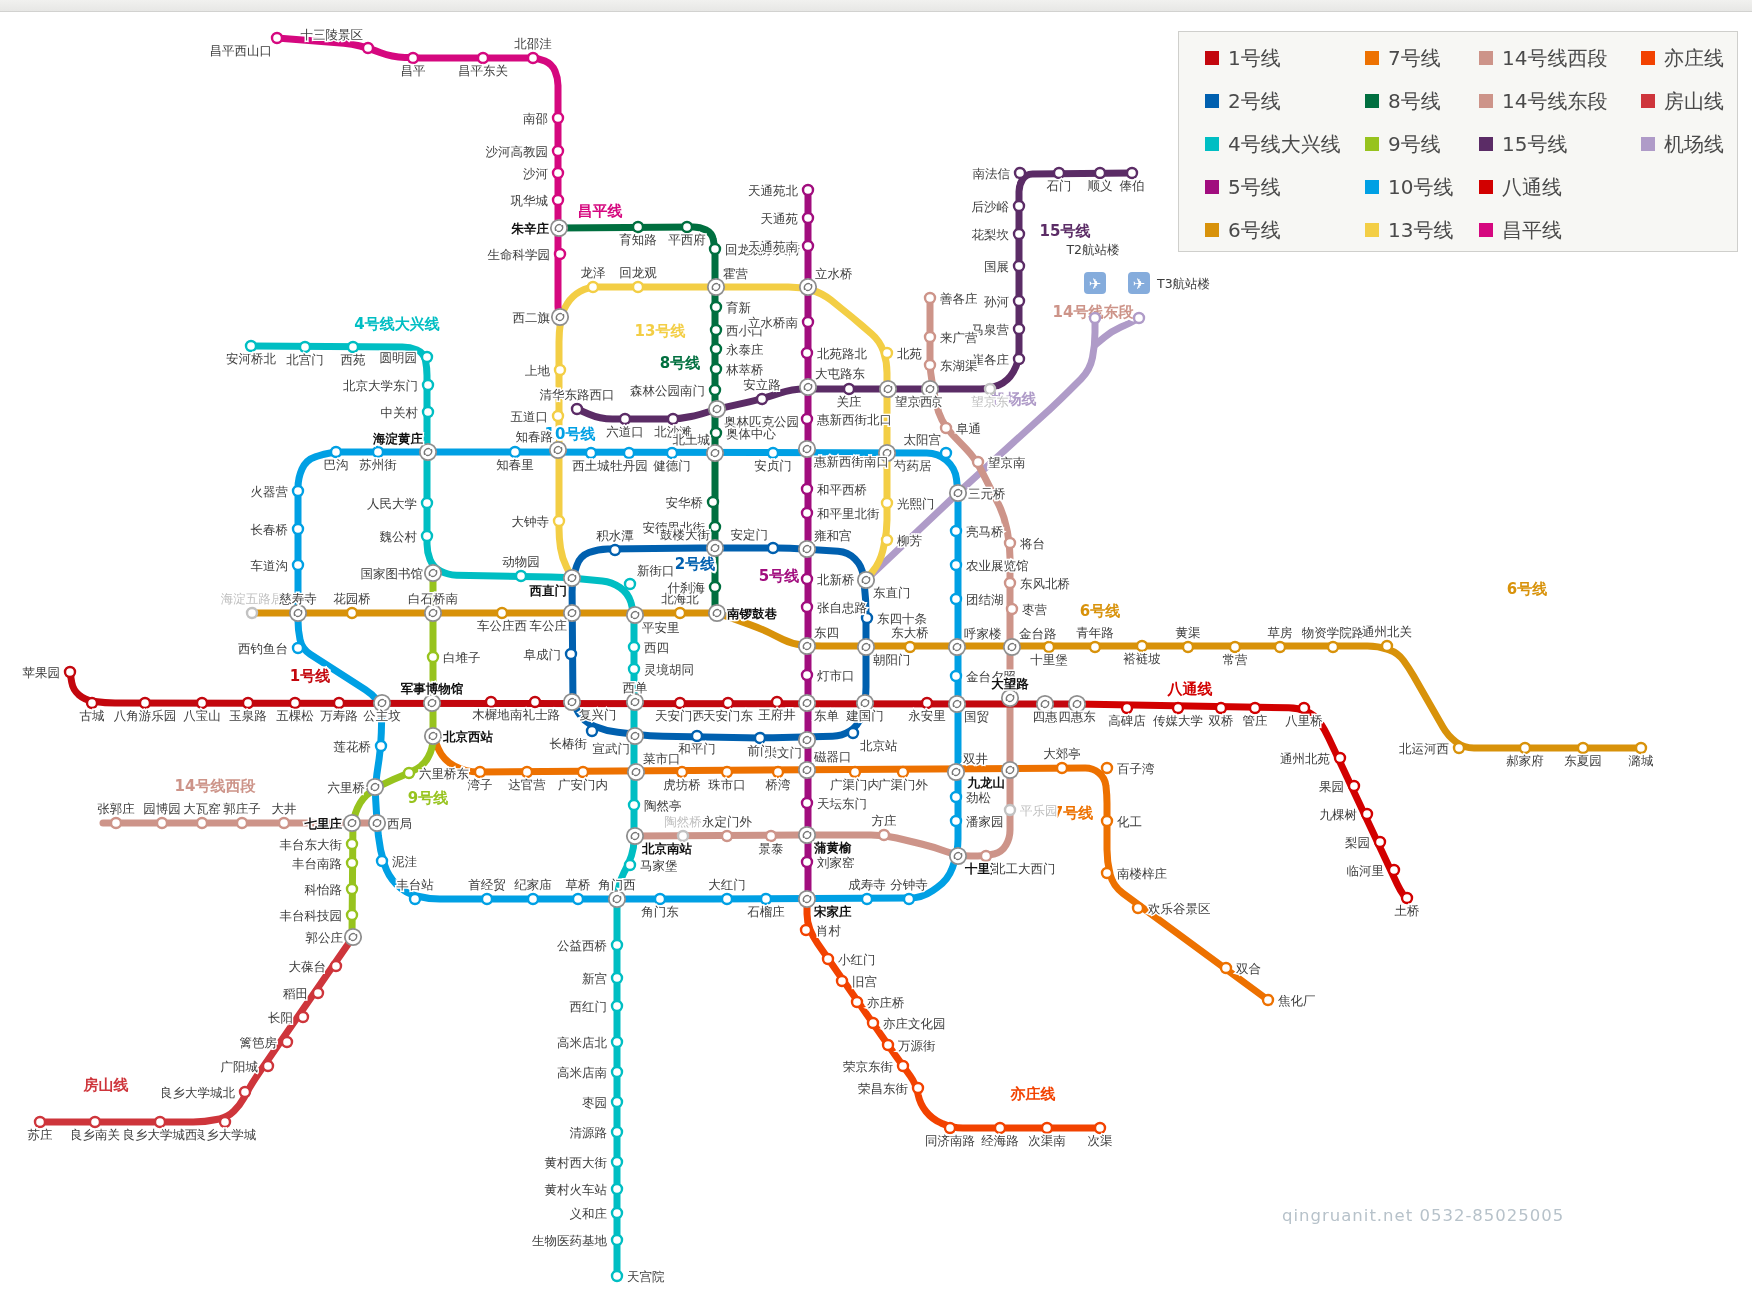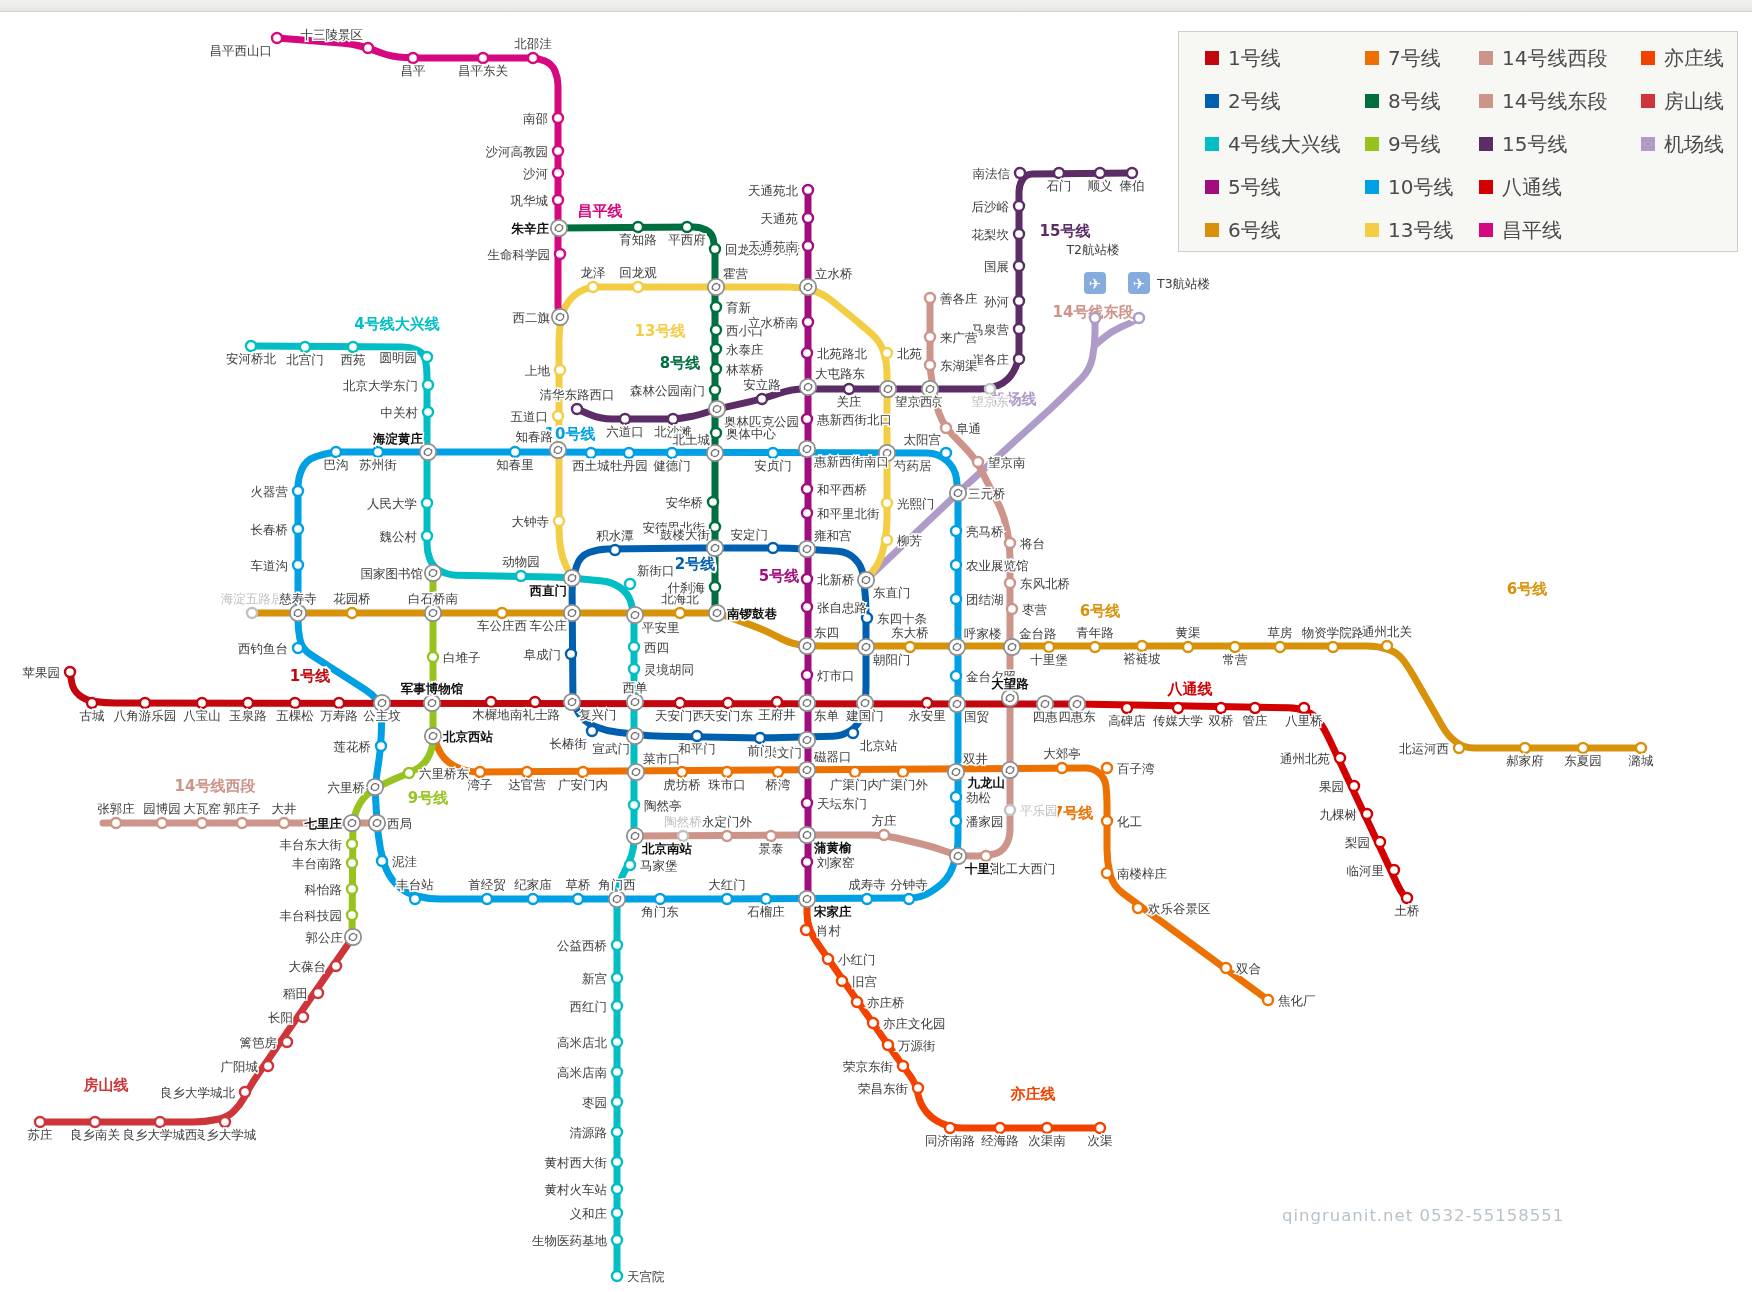--- a/index.html
+++ b/index.html
@@ -1493,13 +1493,13 @@
     <div class="legend-item" style="left: 462px; top: 59px;">
       <span class="legend-swatch" style="background: rgb(206, 53, 59);"></span>
       <span class="legend-label">房山线</span>
     </div>
     <div class="legend-item" style="left: 462px; top: 102px;">
       <span class="legend-swatch" style="background: rgb(175, 155, 200);"></span>
       <span class="legend-label">机场线</span>
     </div>
   </div>
 
-<div id="watermark" style="left: 1282px; top: 1206px; color: rgb(183, 194, 202);">qingruanit.net 0532-55158551</div>
+<div id="watermark" style="left: 1282px; top: 1206px; color: rgb(183, 194, 202);">qingruanit.net 0532-85025005</div>
 
 </body></html>

